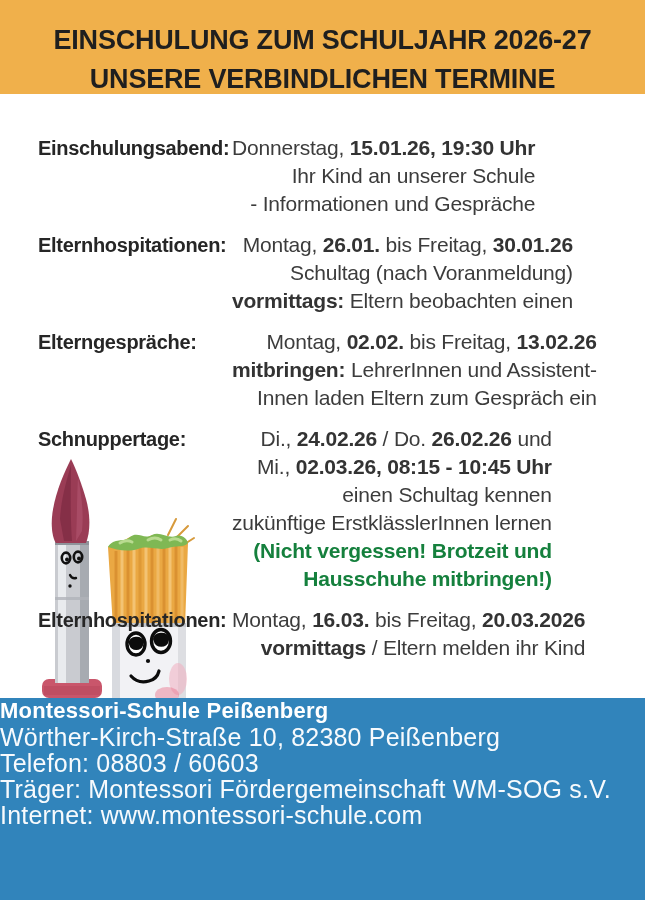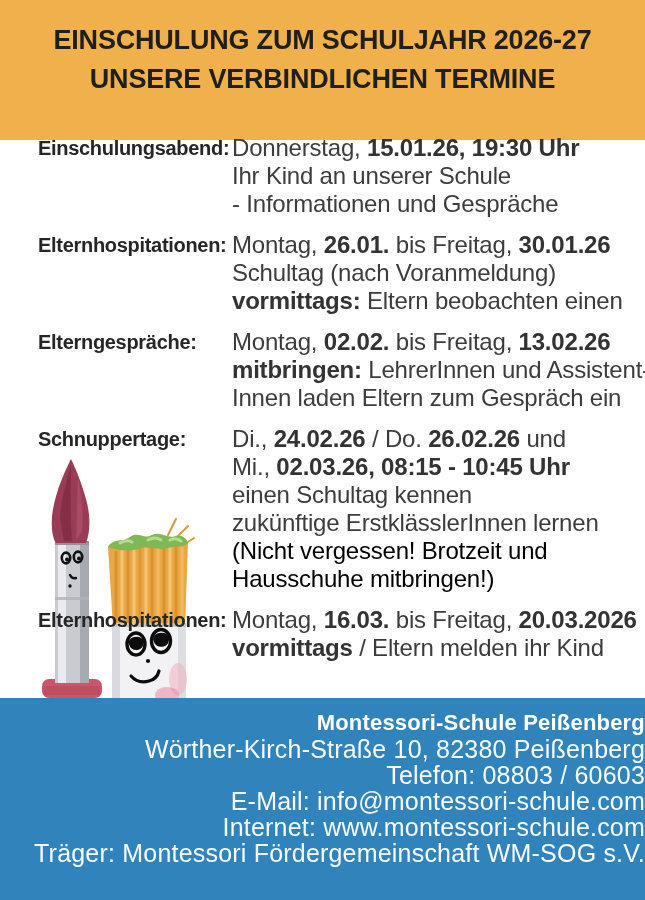--- a/index.html
+++ b/index.html
@@ -2,49 +2,49 @@
 <html style="--header-bg: #F0B04B; --header-text: #1F1F1F; --footer-bg: #3184BB;"><head>
 <meta charset="utf-8">
 <style>
   html,body{margin:0;padding:0;background:#fff;}
   .page{
     position:relative;width:645px;height:900px;overflow:hidden;background:#fff;
     font-family:"Liberation Sans", sans-serif;
   }
   
   .banner{
-    position:absolute;top:0;left:0;width:645px;height:140px;
+    position:absolute;top:0;left:0;width:645px;height:94px;
     background:var(--header-bg,#F0B04B);
     color:var(--header-text,#1F1F1F);
     text-align:center;box-sizing:border-box;padding-top:21px;
   }
   .banner .hline{
     font-size:27px;font-weight:600;line-height:39px;letter-spacing:-0.2px;
   }
   
   .schedule{
     position:absolute;top:118px;left:0;width:595px;box-sizing:border-box;
     padding:16px 0 0 38px;z-index:2;
   }
   .row{display:flex;margin-bottom:13px;}
   .label{
     flex:0 0 194px;font-weight:bold;font-size:20px;letter-spacing:-0.3px;
     line-height:28px;color:#262626;
   }
-  .content{font-size:24px;line-height:28px;color:#3C3C3C;letter-spacing:-0.2px;}
+  .content{font-size:21px;line-height:28px;color:#3C3C3C;letter-spacing:-0.2px;text-align:right;}
   .line{white-space:nowrap;}
   .line .b{font-weight:bold;color:#333;}
-  .line .sb{font-weight:400;color:#000000;margin-top:48px;}
+  .line .sb{font-weight:700;color:#15803d;margin-top:48px;}
   
   .brushes{position:absolute;left:28px;top:455px;z-index:1;}
   
   .footer{
     position:absolute;top:698px;left:0;width:645px;height:202px;
     background:var(--footer-bg,#3184BB);z-index:3;
-    text-align:right;box-sizing:border-box;padding-top:12px;
+    text-align:left;box-sizing:border-box;padding-top:0;
   }
   .footer-line{
     font-size:25px;line-height:26px;color:rgba(255,255,255,0.96);
     letter-spacing:0.2px;
   }
   .footer-line.bold{font-weight:bold;font-size:22px;color:#FFFFFF;}
 </style>
 </head>
 <body>
 
@@ -157,19 +157,18 @@
           <div class="line"><span class="b">vormittags</span><span> / Eltern melden ihr Kind</span></div>
         </div>
       </div>
     </div>
 
   <div class="footer">
     <div>
         <div class="footer-line bold">Montessori-Schule Peißenberg</div>
         <div class="footer-line">Wörther-Kirch-Straße 10, 82380 Peißenberg</div>
         <div class="footer-line">Telefon: 08803 / 60603</div>
-        <div class="footer-line">E-Mail: info@montessori-schule.com</div>
+        <div class="footer-line">Träger: Montessori Fördergemeinschaft WM-SOG s.V.</div>
         <div class="footer-line">Internet: www.montessori-schule.com</div>
-        <div class="footer-line">Träger: Montessori Fördergemeinschaft WM-SOG s.V.</div>
       </div>
   </div>
 
 </div>
 
 </body></html>

